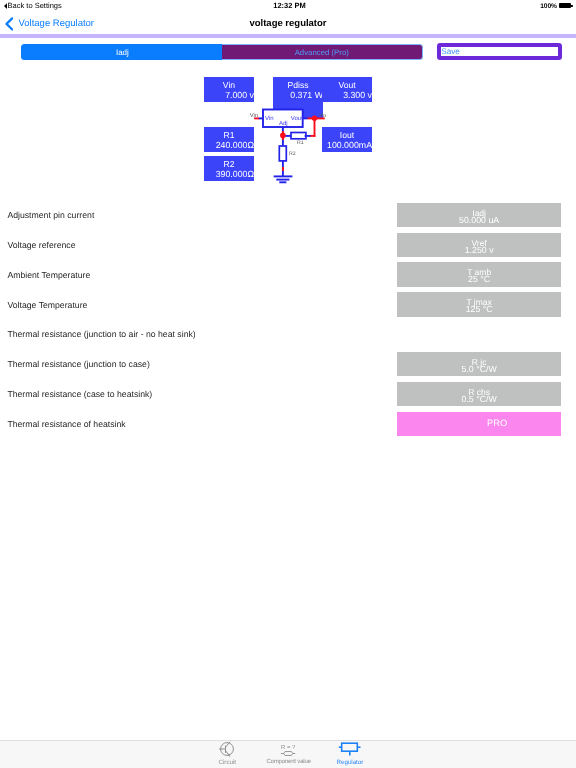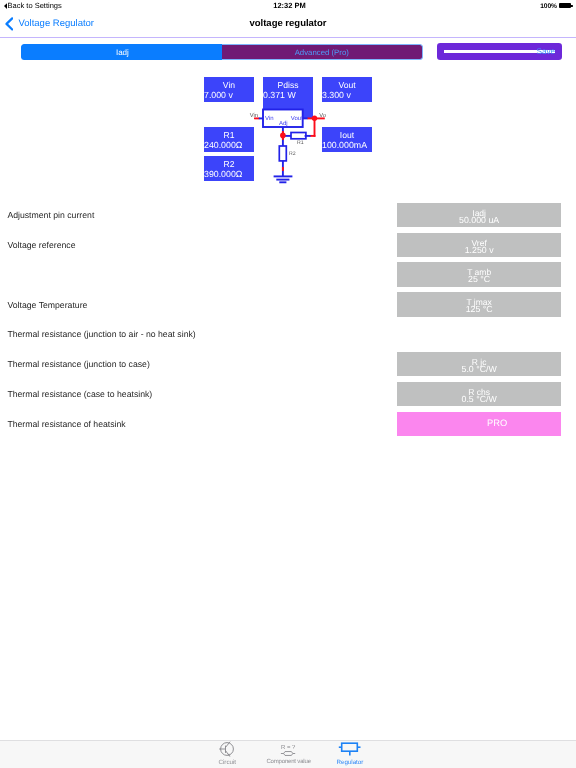--- a/index.html
+++ b/index.html
@@ -24,50 +24,50 @@
   .sb-center { position: absolute; left: 0; top: 1.2px; width: 579px; text-align: center; font-weight: bold; }
   .sb-right { position: absolute; left: 540.3px; top: 1.3px; height: 10px; }
   .sb-pct { font-weight: bold; font-size: 6.7px; letter-spacing: -0.15px; }
   .sb-batt { position: absolute; left: 18.8px; top: 0.1px; width: 16px; height: 8px; }
   .sb-batt-body { position: absolute; left: 0; top: 1.9px; width: 12.2px; height: 5.0px; background: #000; border-radius: 0.9px;}
   .sb-batt-tip { position: absolute; left: 12.2px; top: 3.5px; width: 1.5px; height: 1.8px; background: #000; border-radius: 0 0.7px 0.7px 0;}
 
   
   .navbar {
     position: absolute; left: 0; top: 13px; width: 576px; height: 25px;
-    border-bottom: 1px solid #c4b5fd; background: #fff;
+    border-bottom: 4px solid #c4b5fd; background: #fff;
   }
   .nav-back { position: absolute; left: 5.3px; top: -2.4px; height: 26px; display: flex; align-items: center; gap: 5.2px; color: #0a7dff; }
   .nav-chev { width: 8px; height: 14px; display: block; margin-top: 0.2px; }
   .nav-back-label { font-size: 9.5px; color: #0a7dff; }
   .nav-title { position: absolute; left: 0; top: -2.4px; width: 576px; height: 26px;
       display: flex; align-items: center; justify-content: center;
       font-size: 9.5px; font-weight: bold; color: #000; }
 
   
   .seg { position: absolute; left: 21.2px; top: 44.0px; width: 201.4px; height: 16.2px;
       border: 1px solid #0a7dff; border-right: 0; border-radius: 3.5px 0 0 3.5px;
       background: #0a7dff; display: flex; align-items: center; justify-content: center; }
   .seg2 { position: absolute; left: 221.9px; top: 44.0px; width: 200.7px; height: 16.2px;
       border: 1px solid #7db5fd; border-left: 0; border-radius: 0 3.5px 3.5px 0;
       background: #701a75; display: flex; align-items: center; justify-content: center; }
   .seg-label { font-size: 8px; color: #fff; margin-top: 0.1px; }
   .seg-label2 { font-size: 7.8px; color: #4e9cf8; margin-top: 0.1px; }
 
   .save-btn { position: absolute; left: 437.2px; top: 43.4px; width: 125.0px; height: 16.8px;
-      border: 7px solid #6d28d9; border-radius: 3.2px; background: #fff;
-      display: flex; align-items: center; justify-content: flex-end;
+      border: 4px solid #6d28d9; border-radius: 3.2px; background: #fff;
+      display: flex; align-items: center; justify-content: flex-start;
       font-size: 8.2px; color: #3f93f9; }
   .save-label { margin-top: -0.3px; }
 
   
   .vbox { position: absolute; background: #3c44fa; color: #fff; }
   .vb-title { position: absolute; left: 0; top: 2.7px; width: 100%; text-align: center;
       font-size: 8.6px; line-height: 10px; }
-  .vb-value { position: absolute; left: 0; top: 12.7px; width: 100%; text-align: left;
+  .vb-value { position: absolute; left: 0; top: 12.7px; width: 100%; text-align: right;
       font-size: 8.8px; line-height: 11px; }
 
   
   .prow { position: absolute; left: 0; width: 576px; height: 24.5px; }
   .plabel { position: absolute; left: 7.4px; top: 0; height: 24.5px; display: flex; align-items: center;
       font-size: 8.7px; color: #262626; }
   .pvalue { position: absolute; left: 397.1px; top: 0; width: 164.1px; height: 24.5px;
       background: #bfc0c0; color: #fff; }
   .pvalue.pro { background: #fb86ee; }
   .pv-name { position: absolute; left: 0; top: 5px; width: 100%; text-align: center;
@@ -127,21 +127,21 @@
   </div>
   <div class="save-btn">
     <span class="save-label">Save</span>
   </div>
 
   <div id="circuit-boxes">
       <div class="vbox" style="left: 204px; top: 77px; width: 50px; height: 25px;">
         <div class="vb-title">Vin</div>
         <div class="vb-value">7.000 v</div>
       </div>
-      <div class="vbox" style="left: 263px; top: 77px; width: 50px; height: 42px;">
+      <div class="vbox" style="left: 273px; top: 77px; width: 50px; height: 42px;">
         <div class="vb-title">Pdiss</div>
         <div class="vb-value">0.371 W</div>
       </div>
       <div class="vbox" style="left: 322px; top: 77px; width: 50px; height: 25px;">
         <div class="vb-title">Vout</div>
         <div class="vb-value">3.300 v</div>
       </div>
       <div class="vbox" style="left: 204px; top: 127px; width: 50px; height: 25px;">
         <div class="vb-title">R1</div>
         <div class="vb-value">240.000Ω</div>
@@ -205,20 +205,21 @@
         </div>
       </div>
       <div class="prow" style="top: 232.55px;">
         <div class="plabel">Voltage reference</div>
         <div class="pvalue">
           <div class="pv-name">Vref</div>
           <div class="pv-num">1.250 v</div>
         </div>
       </div>
       <div class="prow" style="top: 262.4px;">
+        <div class="plabel">Ambient Temperature</div>
         <div class="pvalue">
           <div class="pv-name">T amb</div>
           <div class="pv-num">25 °C</div>
         </div>
       </div>
       <div class="prow" style="top: 292.25px;">
         <div class="plabel">Voltage Temperature</div>
         <div class="pvalue">
           <div class="pv-name">T jmax</div>
           <div class="pv-num">125 °C</div>

